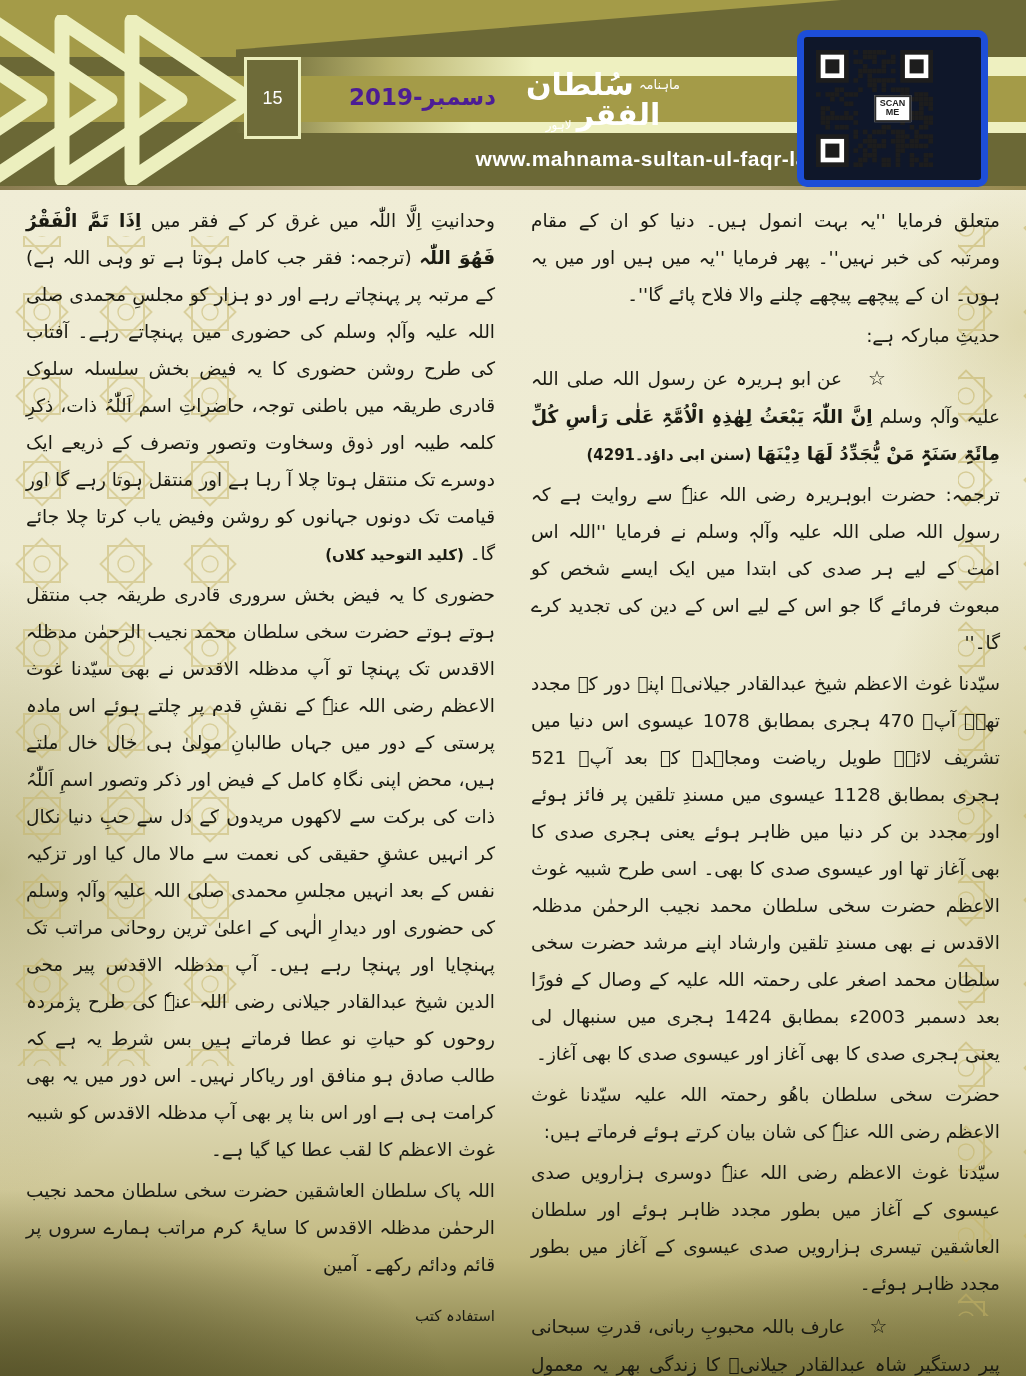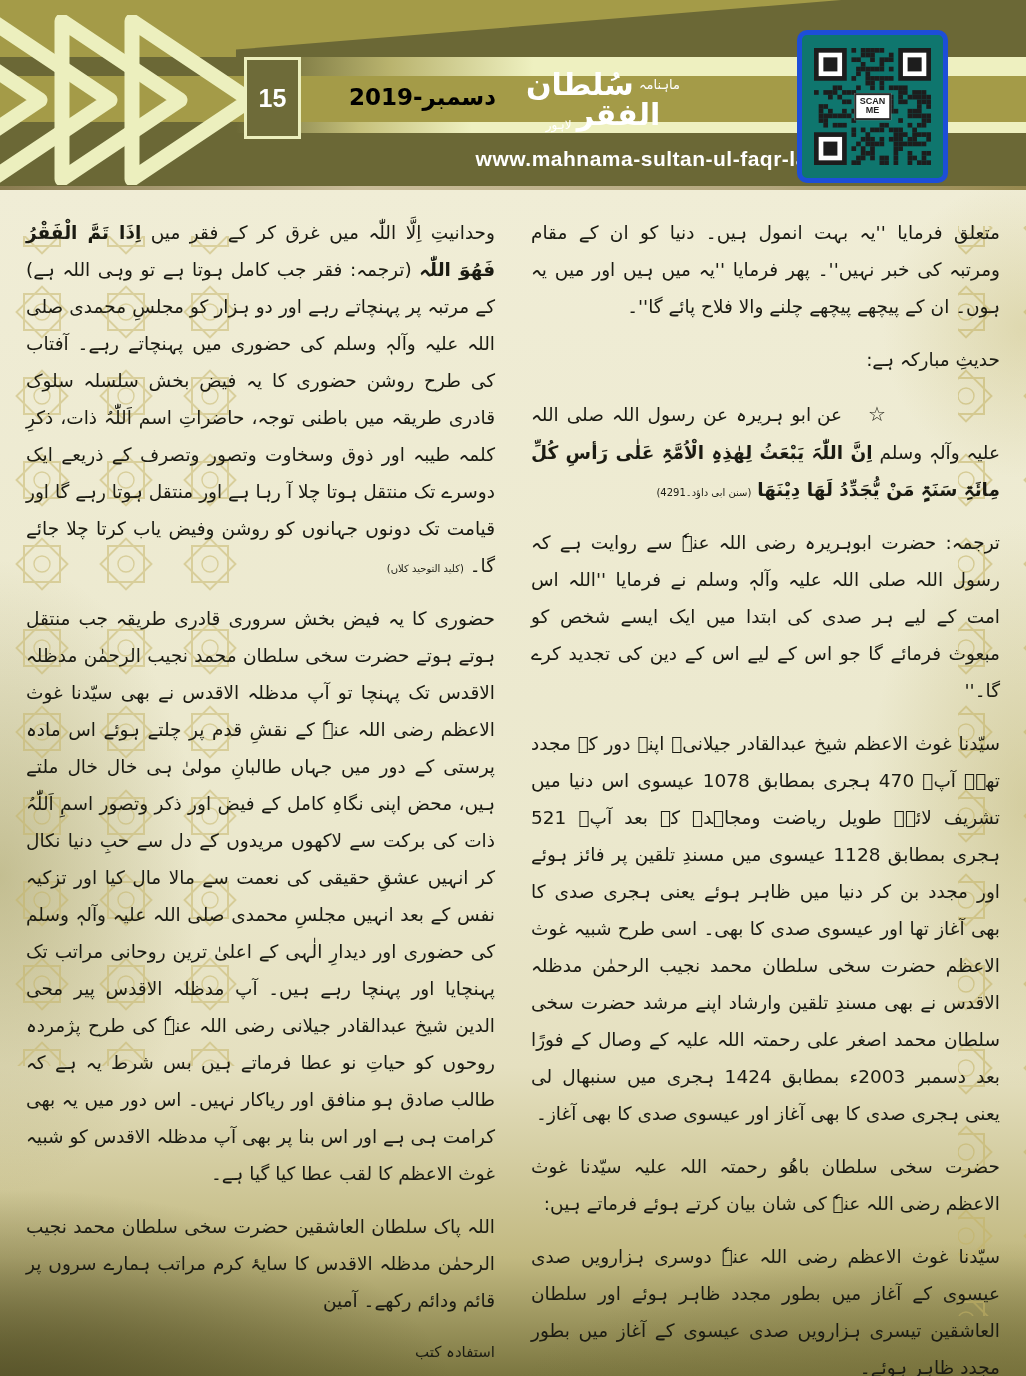--- a/index.html
+++ b/index.html
@@ -27,44 +27,44 @@
              background:linear-gradient(90deg,#6b6836 23%,#c6c17c 35%,#eef0c0 46%);}
   .h-urlband{position:absolute;left:0;top:133px;width:100%;height:53px;background:#6b6836;}
   .h-underline{position:absolute;left:0;top:186px;width:100%;height:4px;
                background:linear-gradient(90deg,#8a7c50,#cabd9a 35%,#b3a67d 75%,#97894f);}
   .website{position:absolute;left:351px;top:147px;width:680px;text-align:center;color:#ffffff;
            font-family:"Liberation Sans",sans-serif;font-weight:bold;font-size:21px;letter-spacing:.5px;}
   .arrows{position:absolute;left:0;top:15px;z-index:5;}
   .page-badge{position:absolute;left:244px;top:57px;width:57px;height:82px;box-sizing:border-box;
               background:#6e6b39;border:3px solid #ecefbe;color:#fff;z-index:6;
               display:flex;align-items:center;justify-content:center;
-              font-family:"Liberation Sans",sans-serif;font-weight:bold;font-size:25px;}
-  .issue-date{position:absolute;left:366px;top:84px;width:130px;color:#000000;direction:rtl;
+              font-family:"Liberation Sans",sans-serif;font-weight:normal;font-size:18px;}
+  .issue-date{position:absolute;left:366px;top:84px;width:130px;color:#4c1d95;direction:rtl;
               text-align:center;font-weight:bold;font-size:23px;z-index:6;}
   .logo{position:absolute;left:498px;top:70px;width:210px;color:#fff;direction:rtl;
         text-align:center;z-index:6;line-height:1;}
   .logo .prefix{font-size:13px;vertical-align:super;}
   .logo .title{font-size:30px;font-weight:bold;letter-spacing:-1px;}
   .logo .city{font-size:12px;vertical-align:sub;}
-  .qr{position:absolute;left:797px;top:30px;width:141px;height:143px;background:#0f766e;
-      border:5px solid #1d4ed8;border-radius:10px;z-index:7;}
+  .qr{position:absolute;left:797px;top:30px;width:141px;height:143px;background:#0f172a;
+      border:7px solid #1d4ed8;border-radius:10px;z-index:7;padding-left:36px;}
   #qr-grid{position:absolute;left:12px;top:13px;width:117px;height:117px;}
   .qr-label{position:absolute;left:50%;top:50%;transform:translate(-50%,-50%);background:#fff;
             border:2px solid #2c2c2c;padding:2px 4px;text-align:center;z-index:2;
             font-family:"Liberation Sans",sans-serif;font-weight:bold;font-size:9px;line-height:1.1;color:#222;}
 
   
   .content{position:absolute;top:198px;left:26px;right:26px;z-index:3;direction:rtl;
            display:flex;gap:36px;}
   .col{width:469px;color:#1b1b12;font-size:18.5px;line-height:2.0;text-align:justify;}
-  .col p{margin:16px 0 2px 0;}
+  .col p{margin:4px 0 2px 0;}
   .star-para{text-indent:112px;}
   .star-glyph{font-size:20px;padding-left:18px;}
   .arabic{font-weight:bold;}
-  .ref{font-size:10px;}
+  .ref{font-size:15px;font-weight:bold;}
   .dua{margin-top:2px;}
   .books-heading{font-size:15px;margin-top:18px !important;padding-left:60px;}
 </style>
 </head>
 <body>
 
 <div class="page">
 
   <div class="bg"></div>
 

